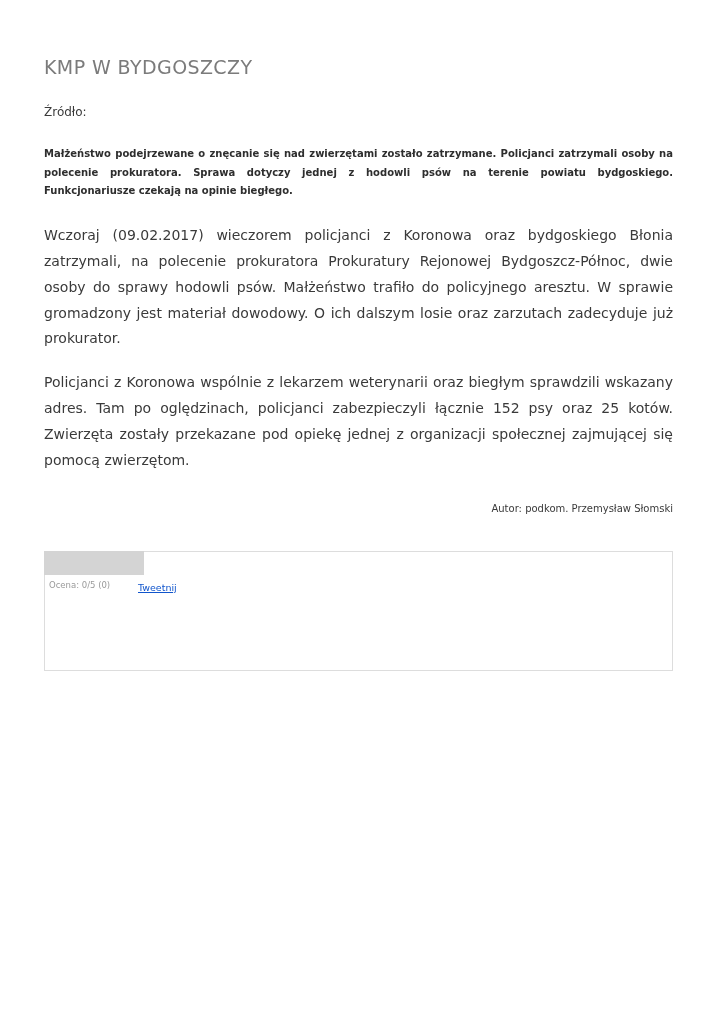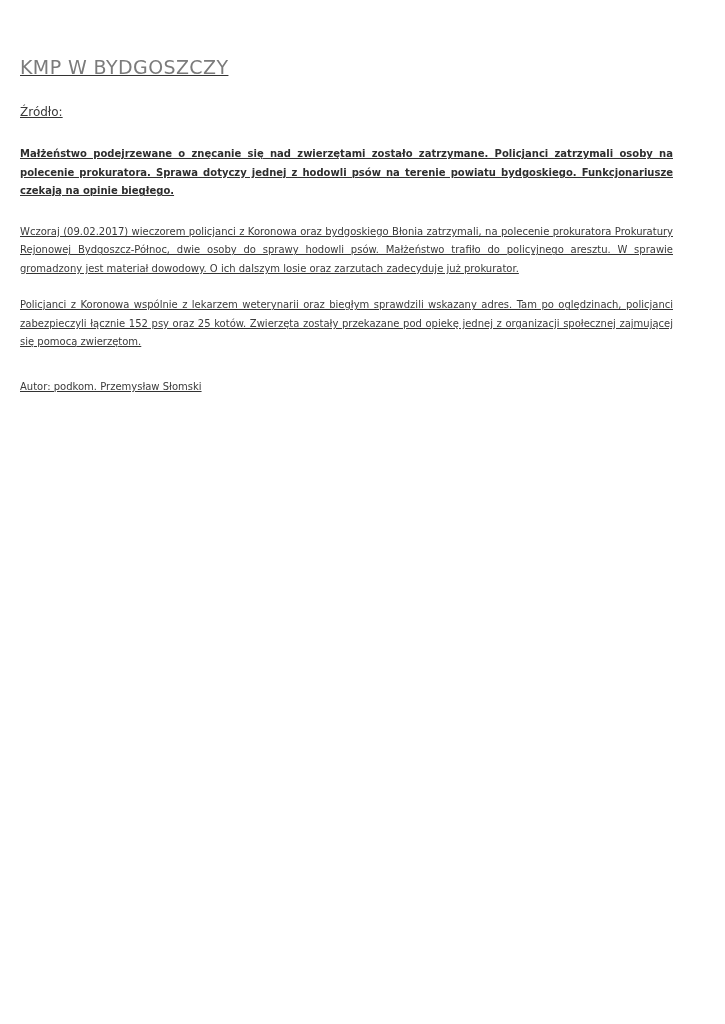--- a/index.html
+++ b/index.html
@@ -12,22 +12,21 @@
     height: 1024px;
     font-family: "DejaVu Sans", sans-serif;
     color: #333333;
     -webkit-font-smoothing: antialiased;
   }
   .page {
     position: relative;
     width: 725px;
     height: 1024px;
     box-sizing: border-box;
-    padding: 56px 52px 0 20px;
-    text-decoration: underline;
+    padding: 56px 52px 0 44px;
   }
   .site-title {
     font-size: 19px;
     font-weight: 400;
     color: #7b7b7b;
     letter-spacing: 0.4px;
     margin: 0 0 24px 0;
     line-height: 1.2;
   }
   .meta {
@@ -50,28 +49,29 @@
   }
   .lead {
     font-size: 10px;
     font-weight: bold;
     color: #2e2e2e;
     line-height: 1.85;
     text-align: justify;
     margin: 0 0 22px 0;
   }
   p.body-par {
-    font-size: 10px;
+    font-size: 14px;
     color: #3a3a3a;
     line-height: 1.85;
     text-align: justify;
     margin: 0 0 18px 0;
   }
   .signature {
     margin-top: 26px;
+    text-align: right;
     font-size: 10px;
     color: #3a3a3a;
     line-height: 1.7;
   }
   .widget-box {
     margin-top: 34px;
     border: 1px solid #dddddd;
     height: 120px;
     position: relative;
     box-sizing: border-box;
@@ -115,14 +115,19 @@
 
   <p class="lead">Małżeństwo podejrzewane o znęcanie się nad zwierzętami zostało zatrzymane. Policjanci zatrzymali osoby na polecenie prokuratora. Sprawa dotyczy jednej z hodowli psów na terenie powiatu bydgoskiego. Funkcjonariusze czekają na opinie biegłego.</p>
 
   <p class="body-par">Wczoraj (09.02.2017) wieczorem policjanci z Koronowa oraz bydgoskiego Błonia zatrzymali, na polecenie prokuratora Prokuratury Rejonowej Bydgoszcz-Północ, dwie osoby do sprawy hodowli psów. Małżeństwo trafiło do policyjnego aresztu. W sprawie gromadzony jest materiał dowodowy. O ich dalszym losie oraz zarzutach zadecyduje już prokurator.</p>
   <p class="body-par">Policjanci z Koronowa wspólnie z lekarzem weterynarii oraz biegłym sprawdzili wskazany adres. Tam po oględzinach, policjanci zabezpieczyli łącznie 152 psy oraz 25 kotów. Zwierzęta zostały przekazane pod opiekę jednej z organizacji społecznej zajmującej się pomocą zwierzętom.</p>
 
   <div class="signature">
     <div>Autor: podkom. Przemysław Słomski</div>
   </div>
 
+  <div class="widget-box">
+    <div class="grey-bar"></div>
+    <div class="rating-text">Ocena: 0/5 (0)</div>
+    <a class="tweet-link">Tweetnij</a>
+  </div>
 
 </div>
 
 </body></html>

